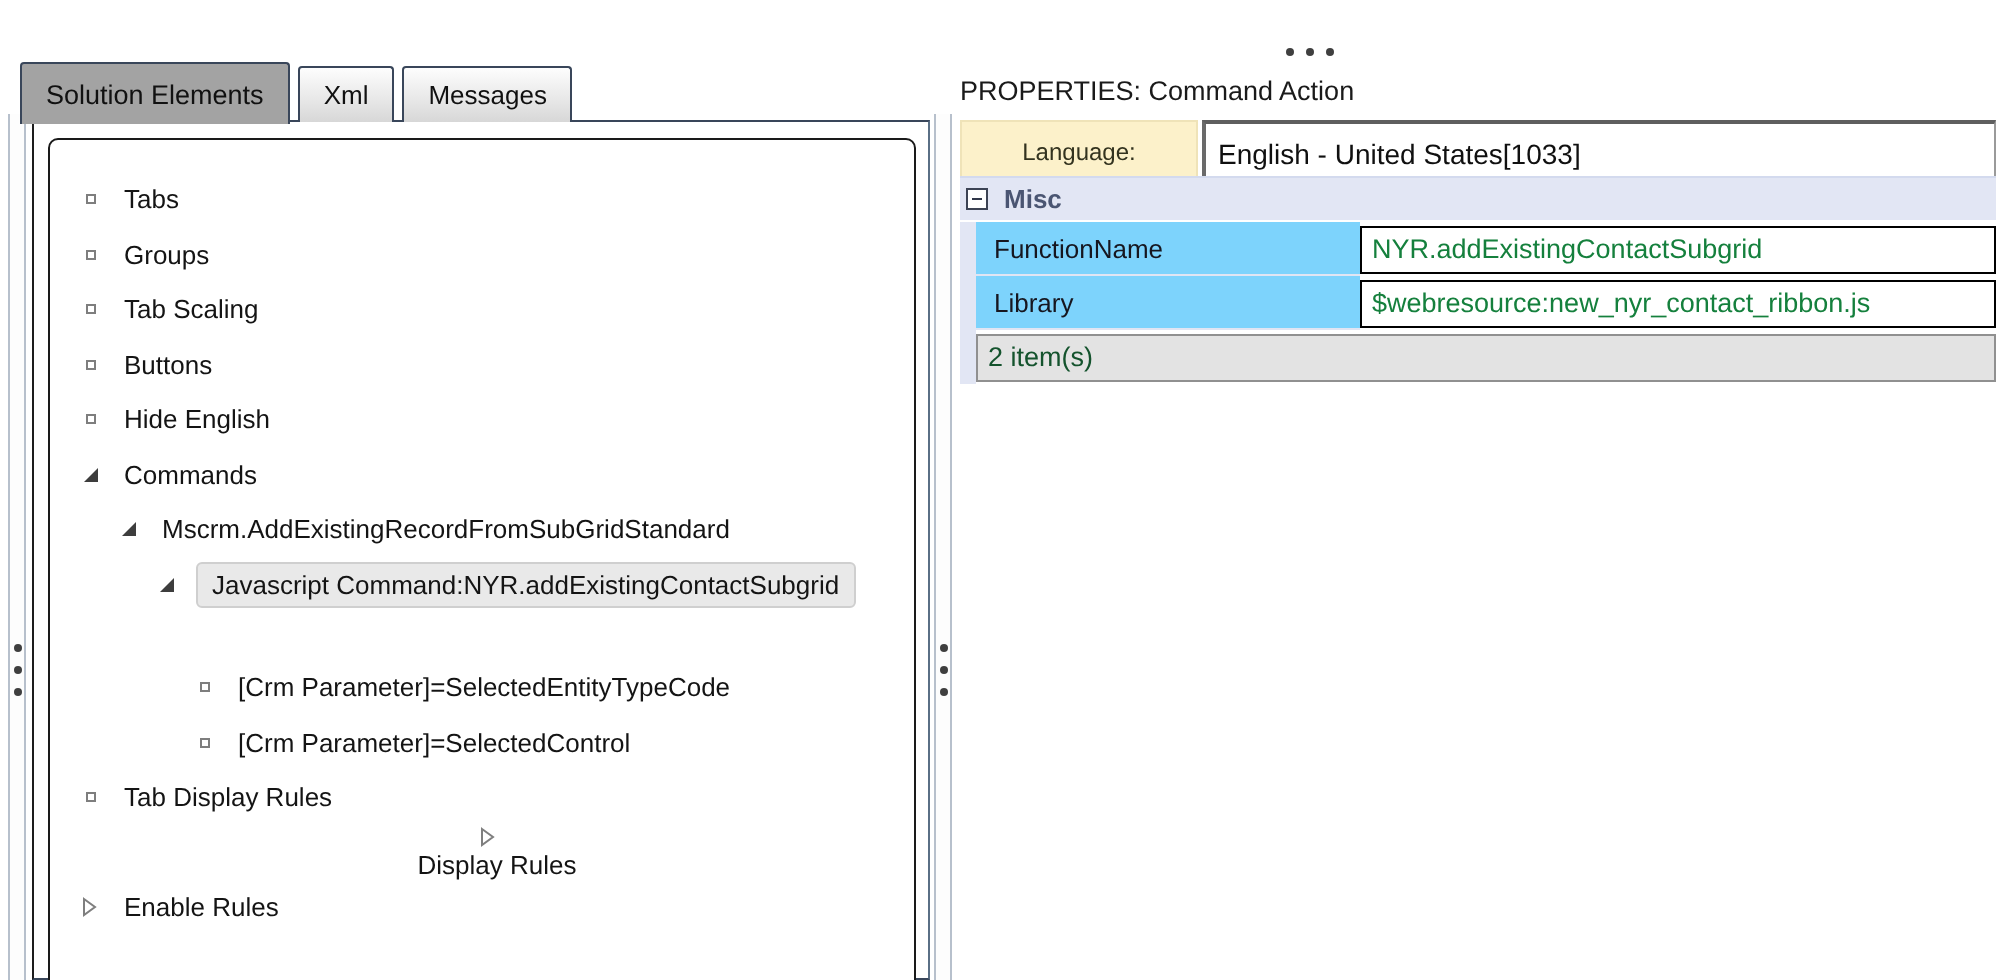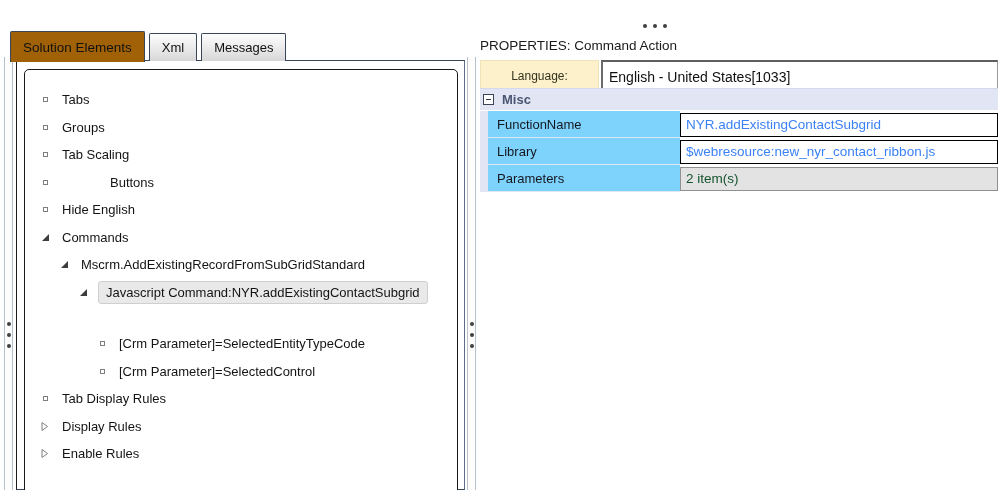--- a/index.html
+++ b/index.html
@@ -13,21 +13,21 @@
   .vgrip { margin-top:265px; display:flex; flex-direction:column; gap:7px; }
   .dot { width:4px; height:4px; border-radius:50%; background:#3f3f3f; }
   .hgrip { position:absolute; left:643px; top:24px; display:flex; gap:6px; }
 
   
   .tabbar { position:absolute; left:10px; top:31px; height:30px; display:flex; gap:4px; z-index:3; }
   .tab { height:28px; margin-top:2px; padding:0 12px; display:flex; align-items:center;
          font-size:13px; color:#111; border:1px solid #39465a; border-bottom:none;
          border-radius:2px 2px 0 0;
          background:linear-gradient(#fdfdfd, #e9e9e9 55%, #d7d7d7); cursor:default; }
-  .tab.active { margin-top:0; height:31px; background:#a16207; font-size:13.5px;text-align:right; }
+  .tab.active { margin-top:0; height:31px; background:#a3a3a3; font-size:13.5px;text-align:right; }
 
   
   .panel-left { position:absolute; left:16px; top:60px; width:449px; height:430px;
                 background:#ffffff; border:1px solid #39465a; border-left-color:#1d1d1d;
                 border-right-color:#5a6f85; z-index:2; }
   .treebox { position:absolute; left:7px; top:8px; width:434px; height:438px;
              border:1px solid #1a1a1a; border-radius:5px; background:#ffffff; overflow:hidden; }
   .treelist { padding-top:16px; }
   .tree-item { height:27.5px; display:flex; align-items:center; font-size:13px; color:#141414;
                white-space:nowrap; }
@@ -59,21 +59,21 @@
                      border-top:1px solid #30374a; }
   .misc-label { margin-left:8px; font-size:13px; font-weight:bold; color:#4a5572; }
 
   .grid { position:absolute; left:480px; top:111px; width:518px; }
   .prow { height:27px; display:flex; align-items:stretch; }
   .gutter { width:8px; background:#e2e6f4; flex:0 0 8px; }
   .pname { width:192px; flex:0 0 192px; background:#7dd3fc; border-bottom:1px solid #e0e5f3;
            display:flex; align-items:center; padding-left:9px; font-size:13px; color:#16161f; }
   .pval { flex:1; display:flex; align-items:center; padding:1px 0; }
   .pinput { width:100%; height:24px; background:#ffffff; border:1px solid #000000;
-            display:flex; align-items:center; padding-left:5px; font-size:13.5px; color:#3b82f6; }
+            display:flex; align-items:center; padding-left:5px; font-size:13.5px; color:#15803d; }
   .pinput.disabled { background:#e3e3e3; border:1px solid #909090; color:#14532d; }
 </style>
 </head>
 <body>
 
 <div class="vsplit" style="left:4px;">
   <span class="vgrip">
     <i class="dot"></i>
       <i class="dot"></i>
       <i class="dot"></i>
@@ -106,21 +106,21 @@
             <i></i>
           </span>
           <span class="tlabel">Groups</span>
         </div>
         <div class="tree-item" style="padding-left: 15px;">
           <span class="glyph square">
             <i></i>
           </span>
           <span class="tlabel">Tab Scaling</span>
         </div>
-        <div class="tree-item" style="padding-left: 15px; gap: 48px;">
+        <div class="tree-item" style="padding-left: 15px;">
           <span class="glyph square">
             <i></i>
           </span>
           <span class="tlabel">Buttons</span>
         </div>
         <div class="tree-item" style="padding-left: 15px;">
           <span class="glyph square">
             <i></i>
           </span>
           <span class="tlabel">Hide English</span>
@@ -160,21 +160,21 @@
             <i></i>
           </span>
           <span class="tlabel">[Crm Parameter]=SelectedControl</span>
         </div>
         <div class="tree-item" style="padding-left: 15px;">
           <span class="glyph square">
             <i></i>
           </span>
           <span class="tlabel">Tab Display Rules</span>
         </div>
-        <div class="tree-item" style="padding-left: 15px;">
+        <div class="tree-item" style="padding-left: 15px; flex-direction: column;">
           <span class="glyph collapsed">
             <svg width="8" height="11" viewBox="0 0 8 11">
               <polygon points="1,1.5 6.5,5.5 1,9.5" fill="#ffffff" stroke="#7f7f7f" stroke-width="1"></polygon>
             </svg>
           </span>
           <span class="tlabel">Display Rules</span>
         </div>
         <div class="tree-item" style="padding-left: 15px;">
           <span class="glyph collapsed">
             <svg width="8" height="11" viewBox="0 0 8 11">
@@ -225,18 +225,17 @@
     </div>
     <div class="prow">
       <div class="gutter"></div>
       <div class="pname">Library</div>
       <div class="pval">
         <div class="pinput">$webresource:new_nyr_contact_ribbon.js</div>
       </div>
     </div>
     <div class="prow">
       <div class="gutter"></div>
-      <div class="pname">Parameters</div>
       <div class="pval">
         <div class="pinput disabled">2 item(s)</div>
       </div>
     </div>
   </div>
 
 </body></html>

